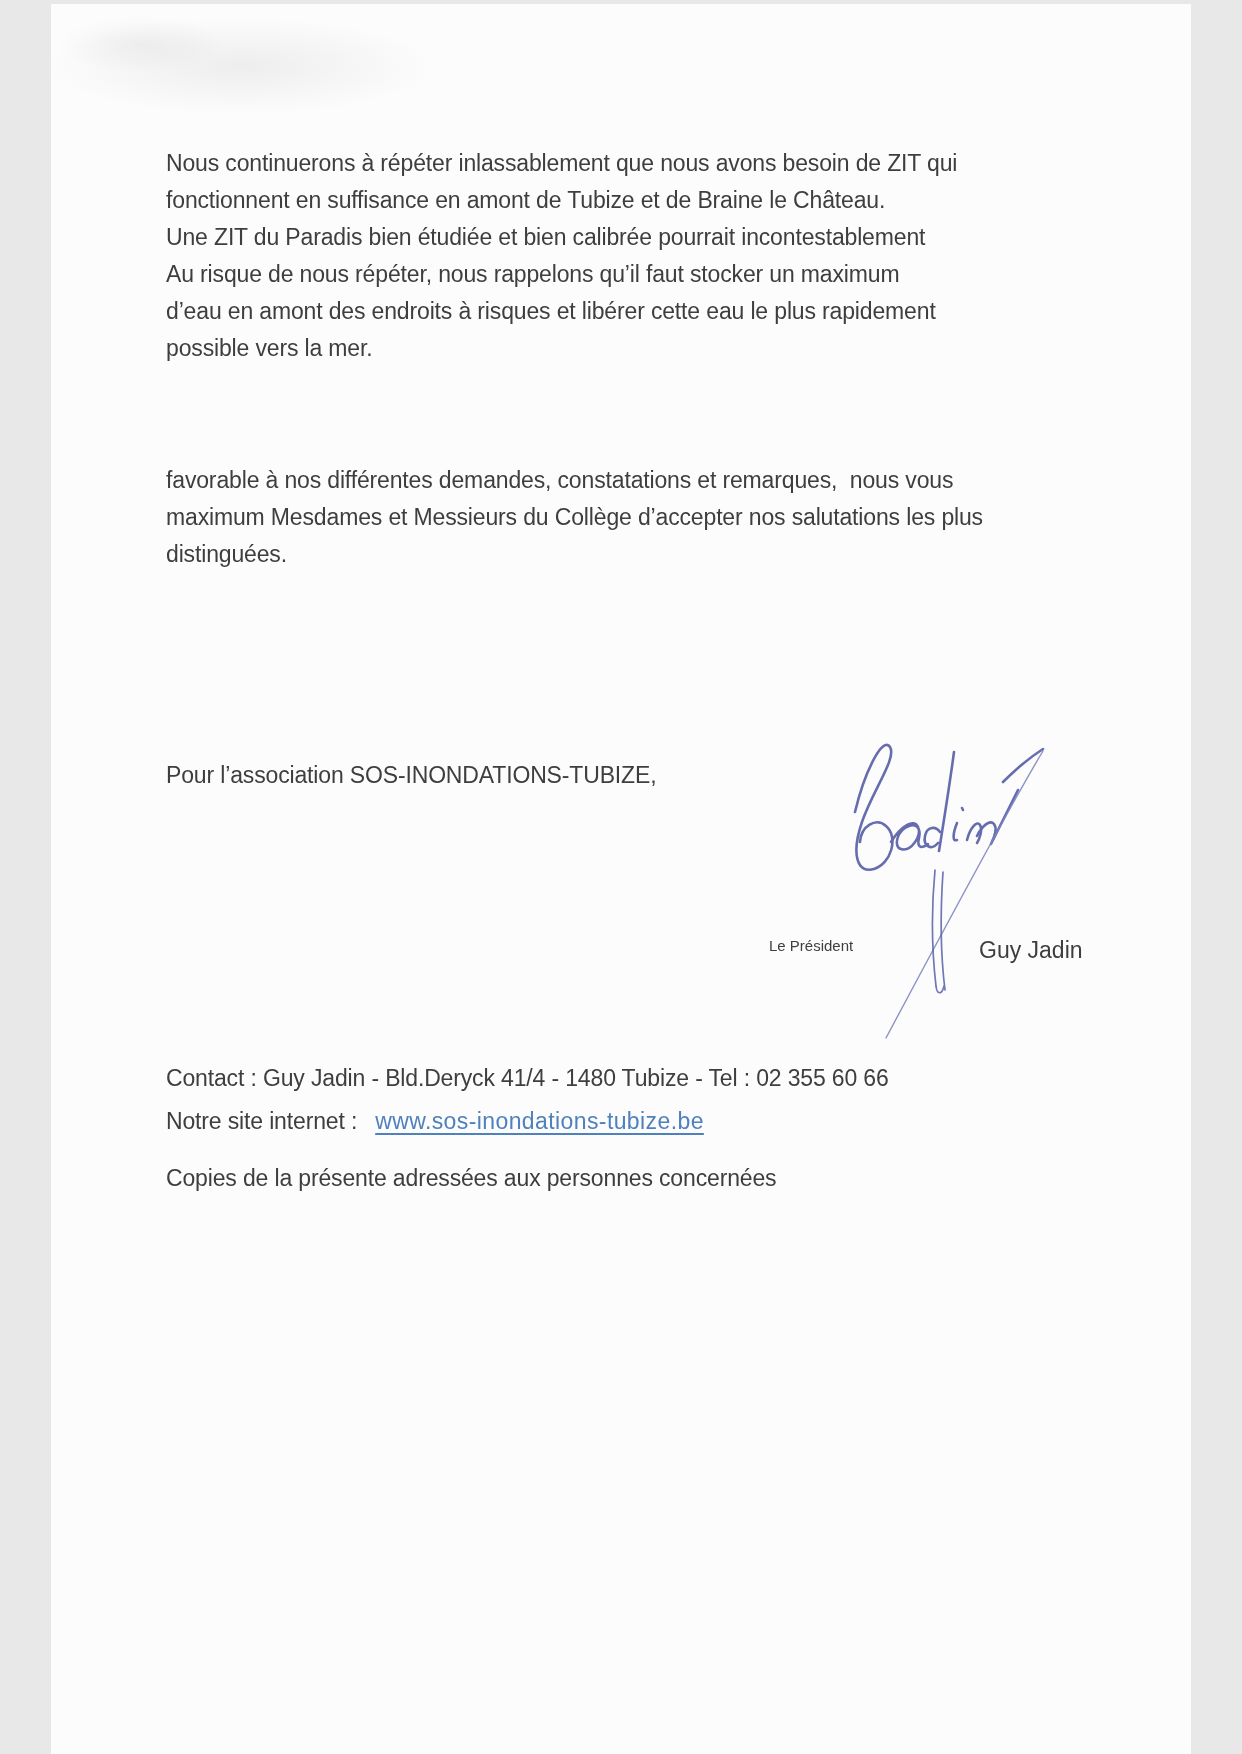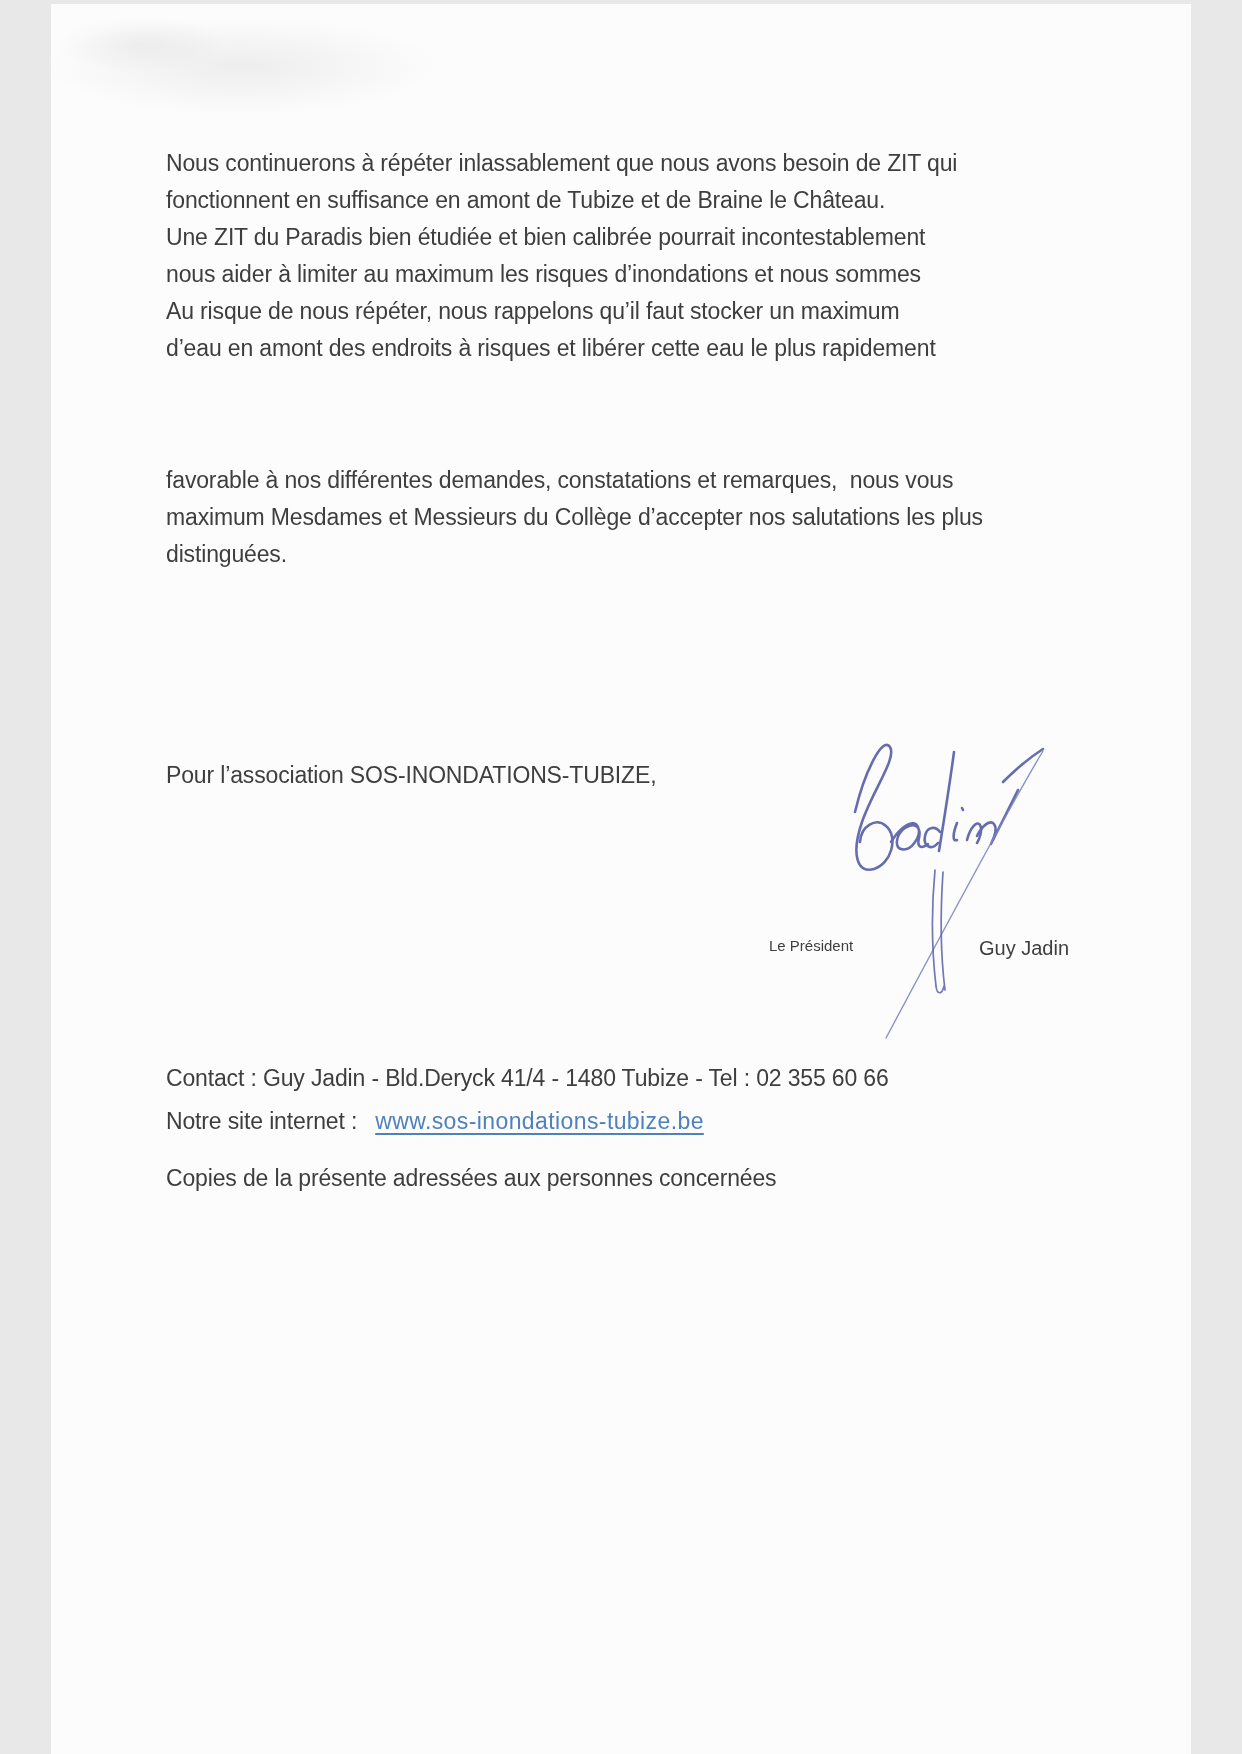--- a/index.html
+++ b/index.html
@@ -20,21 +20,21 @@
     white-space:pre;
     font-size:23px;
     line-height:37px;
     height:37px;
     letter-spacing:-0.15px;
   }
   #para1 { top:141px; }
   #para2 { top:458px; }
   #association { top:753px; }
   #sig-row-title { position:absolute; left:718px; top:933px; font-size:15px; white-space:pre; }
-  #sig-row-name  { position:absolute; left:928px; top:933px; font-size:20px; white-space:pre; }
+  #sig-row-name  { position:absolute; left:928px; top:933px; font-size:23px; white-space:pre; }
   #signature-svg { position:absolute; left:768px; top:716px; width:228px; height:330px; }
   #contact { top:1056px; }
   #website { top:1099px; display:flex; align-items:center; }
   #website .url {
     margin-left:18px;
     color:#4f81bd;
     text-decoration:underline;
     text-underline-offset:4px;
     letter-spacing:0.4px;
     cursor:pointer;
@@ -43,23 +43,23 @@
 </style>
 </head>
 <body>
 
 <div class="page">
 
   <div class="para" id="para1">
     <div class="line">Nous continuerons à répéter inlassablement que nous avons besoin de ZIT qui</div>
     <div class="line">fonctionnent en suffisance en amont de Tubize et de Braine le Château.</div>
     <div class="line">Une ZIT du Paradis bien étudiée et bien calibrée pourrait incontestablement</div>
-    <div class="line">nous aider à limiter au maximum les risques d’inondations et nous sommes</div>
     <div class="line">Au risque de nous répéter, nous rappelons qu’il faut stocker un maximum</div>
     <div class="line">d’eau en amont des endroits à risques et libérer cette eau le plus rapidement</div>
+    <div class="line">possible vers la mer.</div>
   </div>
 
   <div class="para" id="para2">
     <div class="line">favorable à nos différentes demandes, constatations et remarques,  nous vous</div>
     <div class="line">maximum Mesdames et Messieurs du Collège d’accepter nos salutations les plus</div>
     <div class="line">distinguées.</div>
   </div>
 
   <div class="para" id="association">
     <div class="line">Pour l’association SOS-INONDATIONS-TUBIZE,</div>

